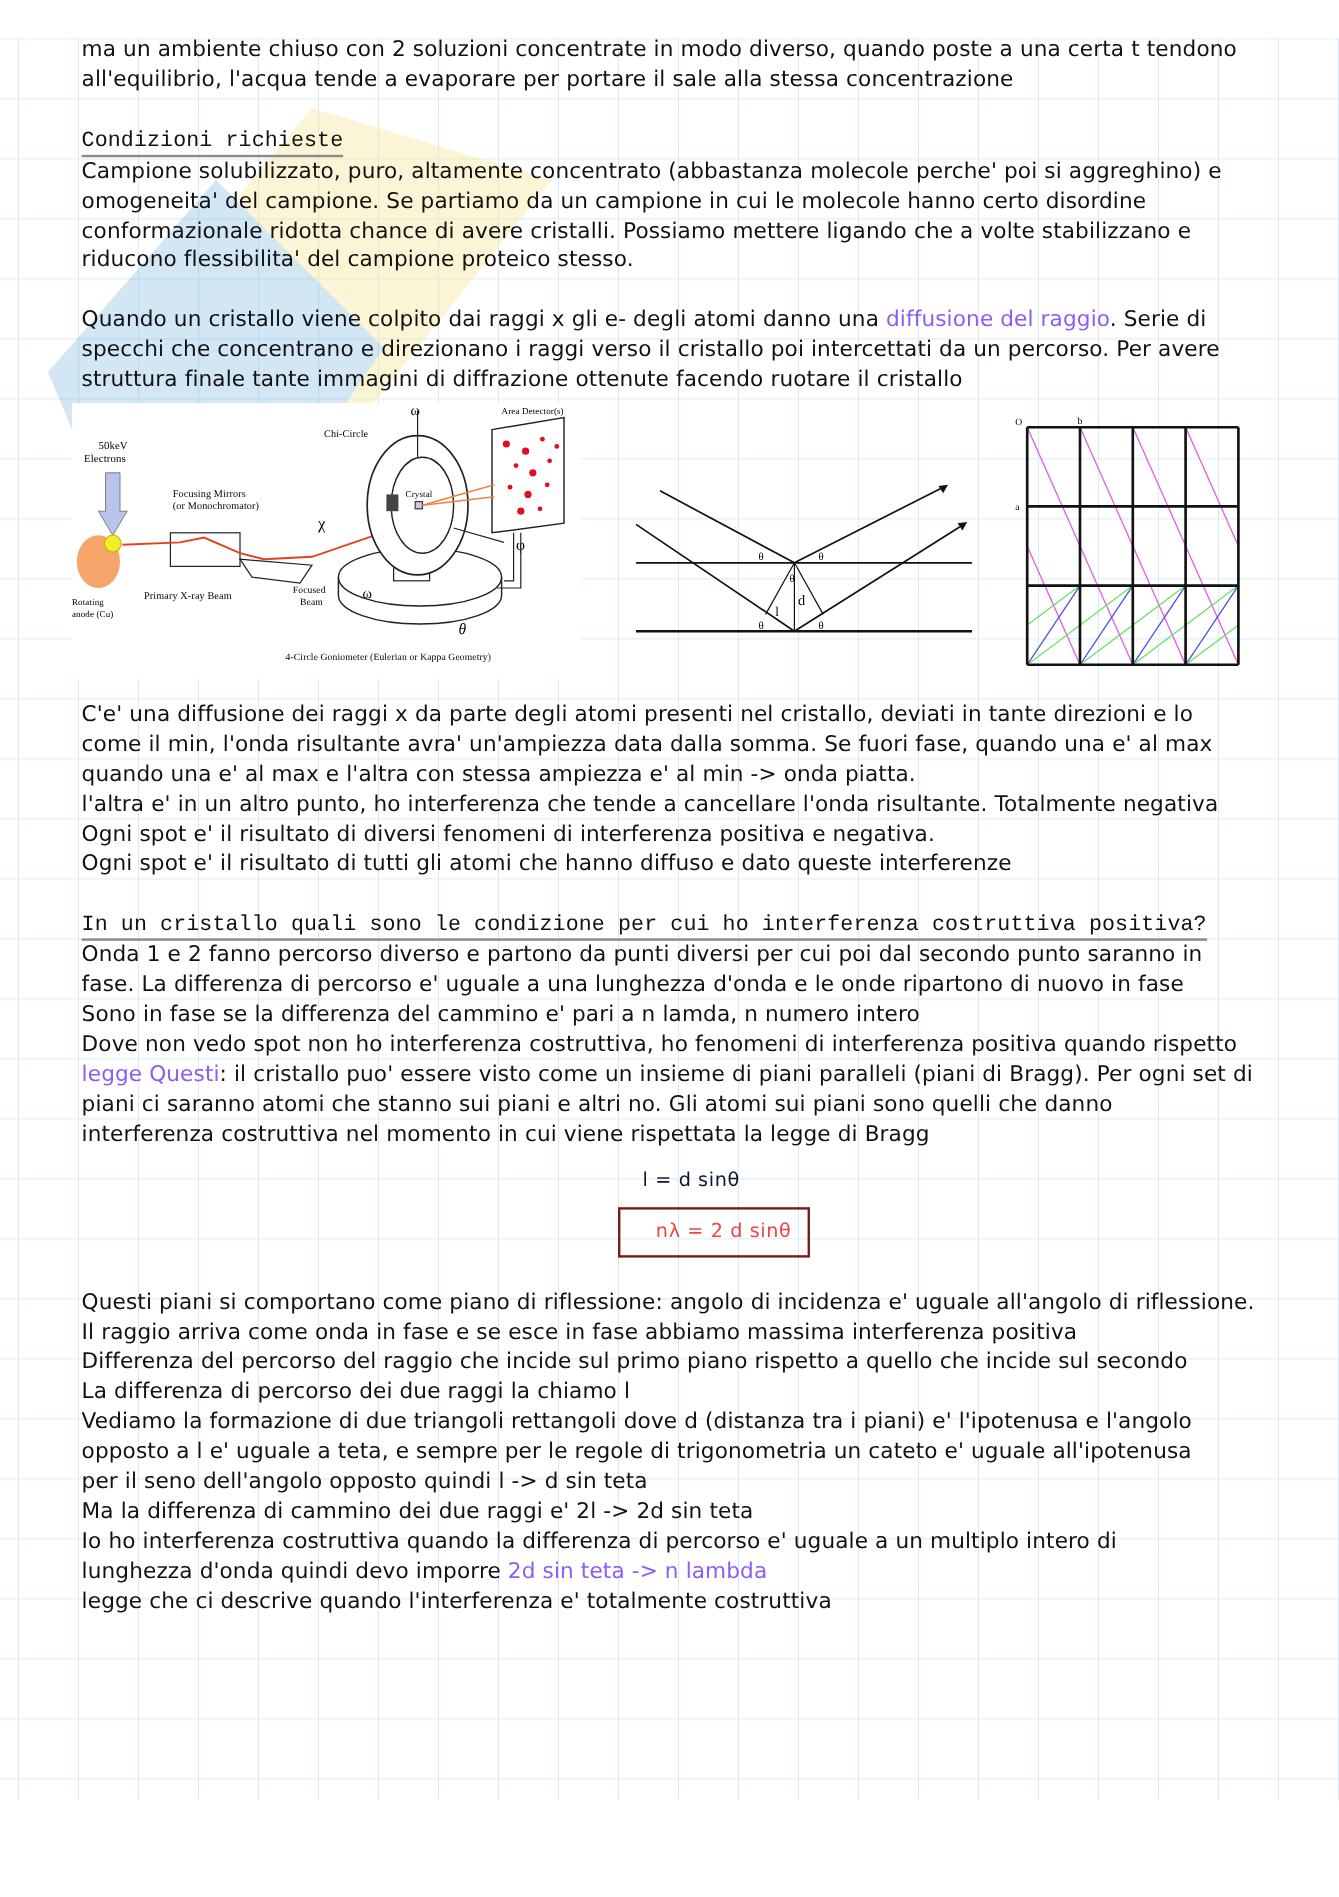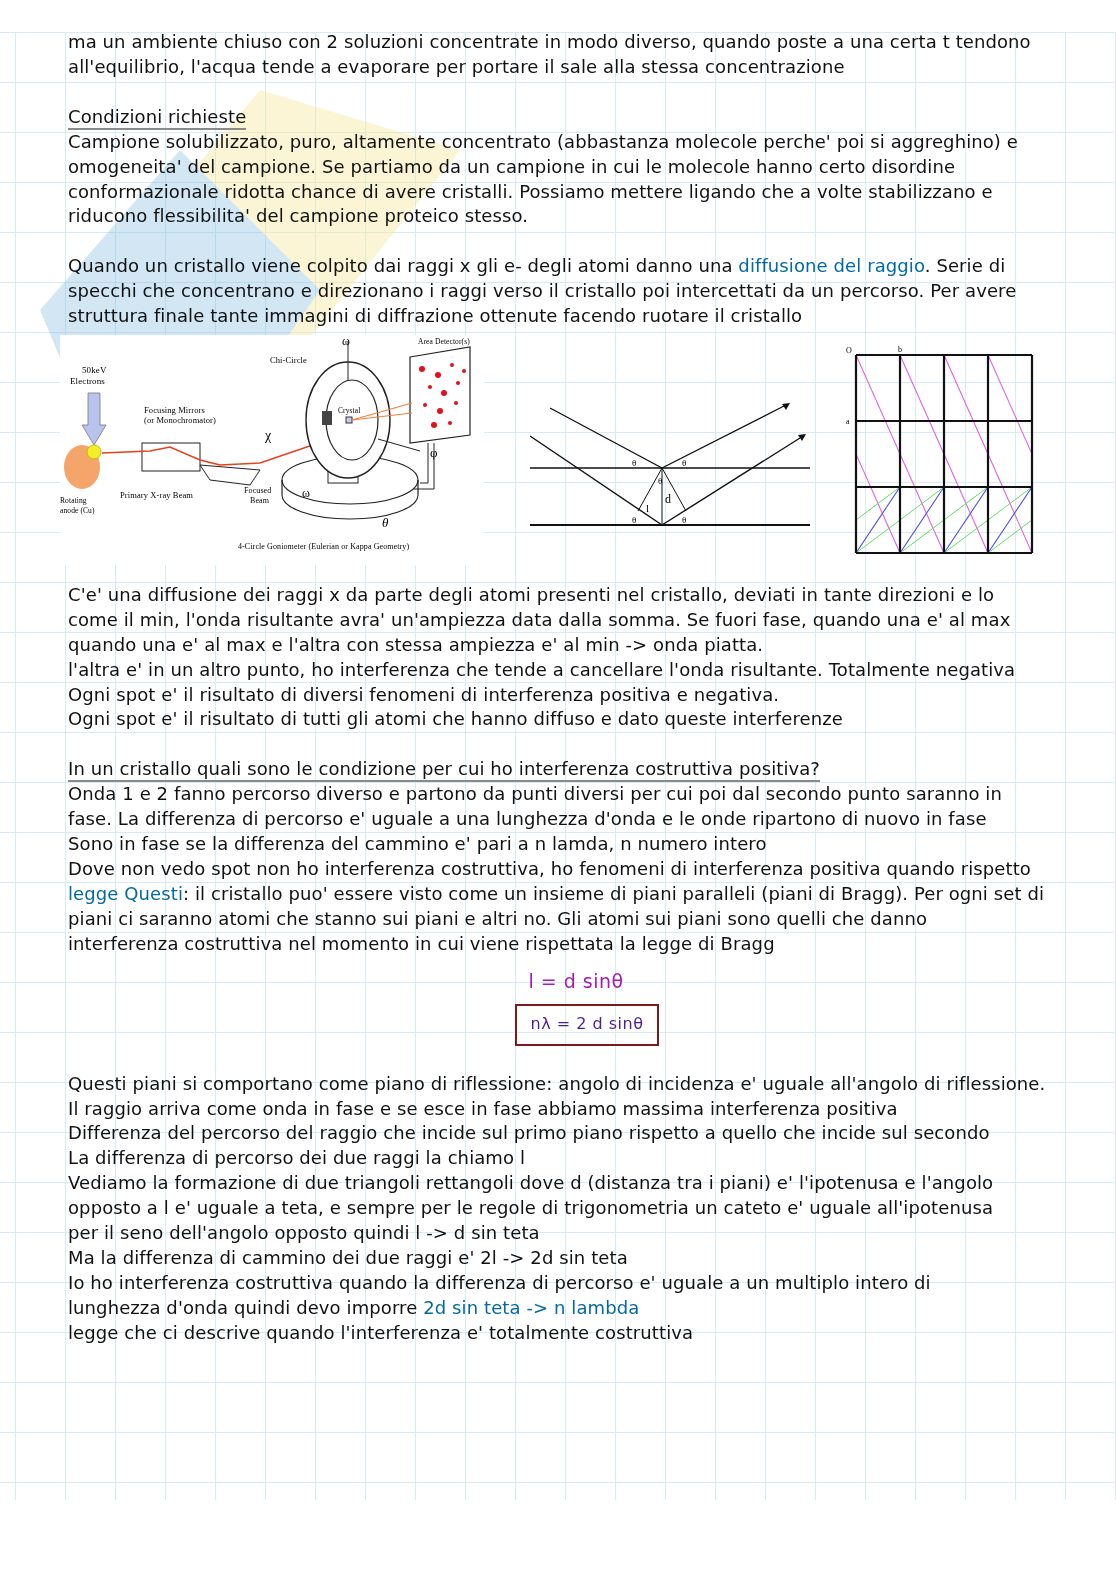--- a/index.html
+++ b/index.html
@@ -22,32 +22,32 @@
     position: absolute; left: 20px; top: 30px; width: 460px; height: 600px;
     z-index: 1; pointer-events: none; opacity: 0.35;
   }
   .content {
     position: absolute; left: 68px; top: 30px; width: 1000px; z-index: 2;
     font-size: 18px; line-height: 24.9px; color: #111;
     letter-spacing: 0.1px;
   }
   .content p { margin: 0; }
   .gap { height: 24.9px; }
-  .red { color: #0369a1; }
-  .heading-underline { display: inline-block; border-bottom: 2px solid #8a8a8a; line-height: 22px; }
+  .red { color: #8b5cf6; }
+  .heading-underline { display: inline-block; border-bottom: 2px solid #8a8a8a; line-height: 22px; font-family: Liberation Mono, monospace; }
   .figures { position: relative; height: 250px; margin-top: 4px; }
   .fig { position: absolute; background: #fff; }
   .fig-goniometer { left: -8px; top: 2px; width: 424px; height: 230px; }
   .fig-bragg { left: 452px; top: 55px; width: 300px; height: 150px; background: transparent; }
   .fig-lattice { left: 768px; top: 10px; width: 200px; height: 220px; background: transparent; }
   .formulas { text-align: center; height: 115px; position: relative; }
-  .formula1 { position: absolute; left: 16px; right: 0; top: 12px; font-size: 19px; color: #a21caf; letter-spacing: 0.5px; }
+  .formula1 { position: absolute; left: 16px; right: 0; top: 12px; font-size: 16px; color: #0f172a; letter-spacing: 0.5px; }
   .formula2 {
     position: absolute; left: 447px; top: 47px; width: 140px; height: 38px; border: 2px solid #7a1a1a;
-    font-size: 16px; color: #4c1d95; line-height: 36px; text-align: center; letter-spacing: 0.5px;
+    font-size: 16px; color: #ef4444; line-height: 36px; text-align: center; letter-spacing: 0.5px; padding-left: 16px;
   }
   svg text { font-family: "Liberation Serif", serif; }
 </style>
 </head>
 <body>
 
 <div class="grid"></div>
 
 <svg class="watermark" viewBox="0 0 460 600">
   <polygon points="40,300 240,60 440,120 200,420" fill="#f6e58a"></polygon>

